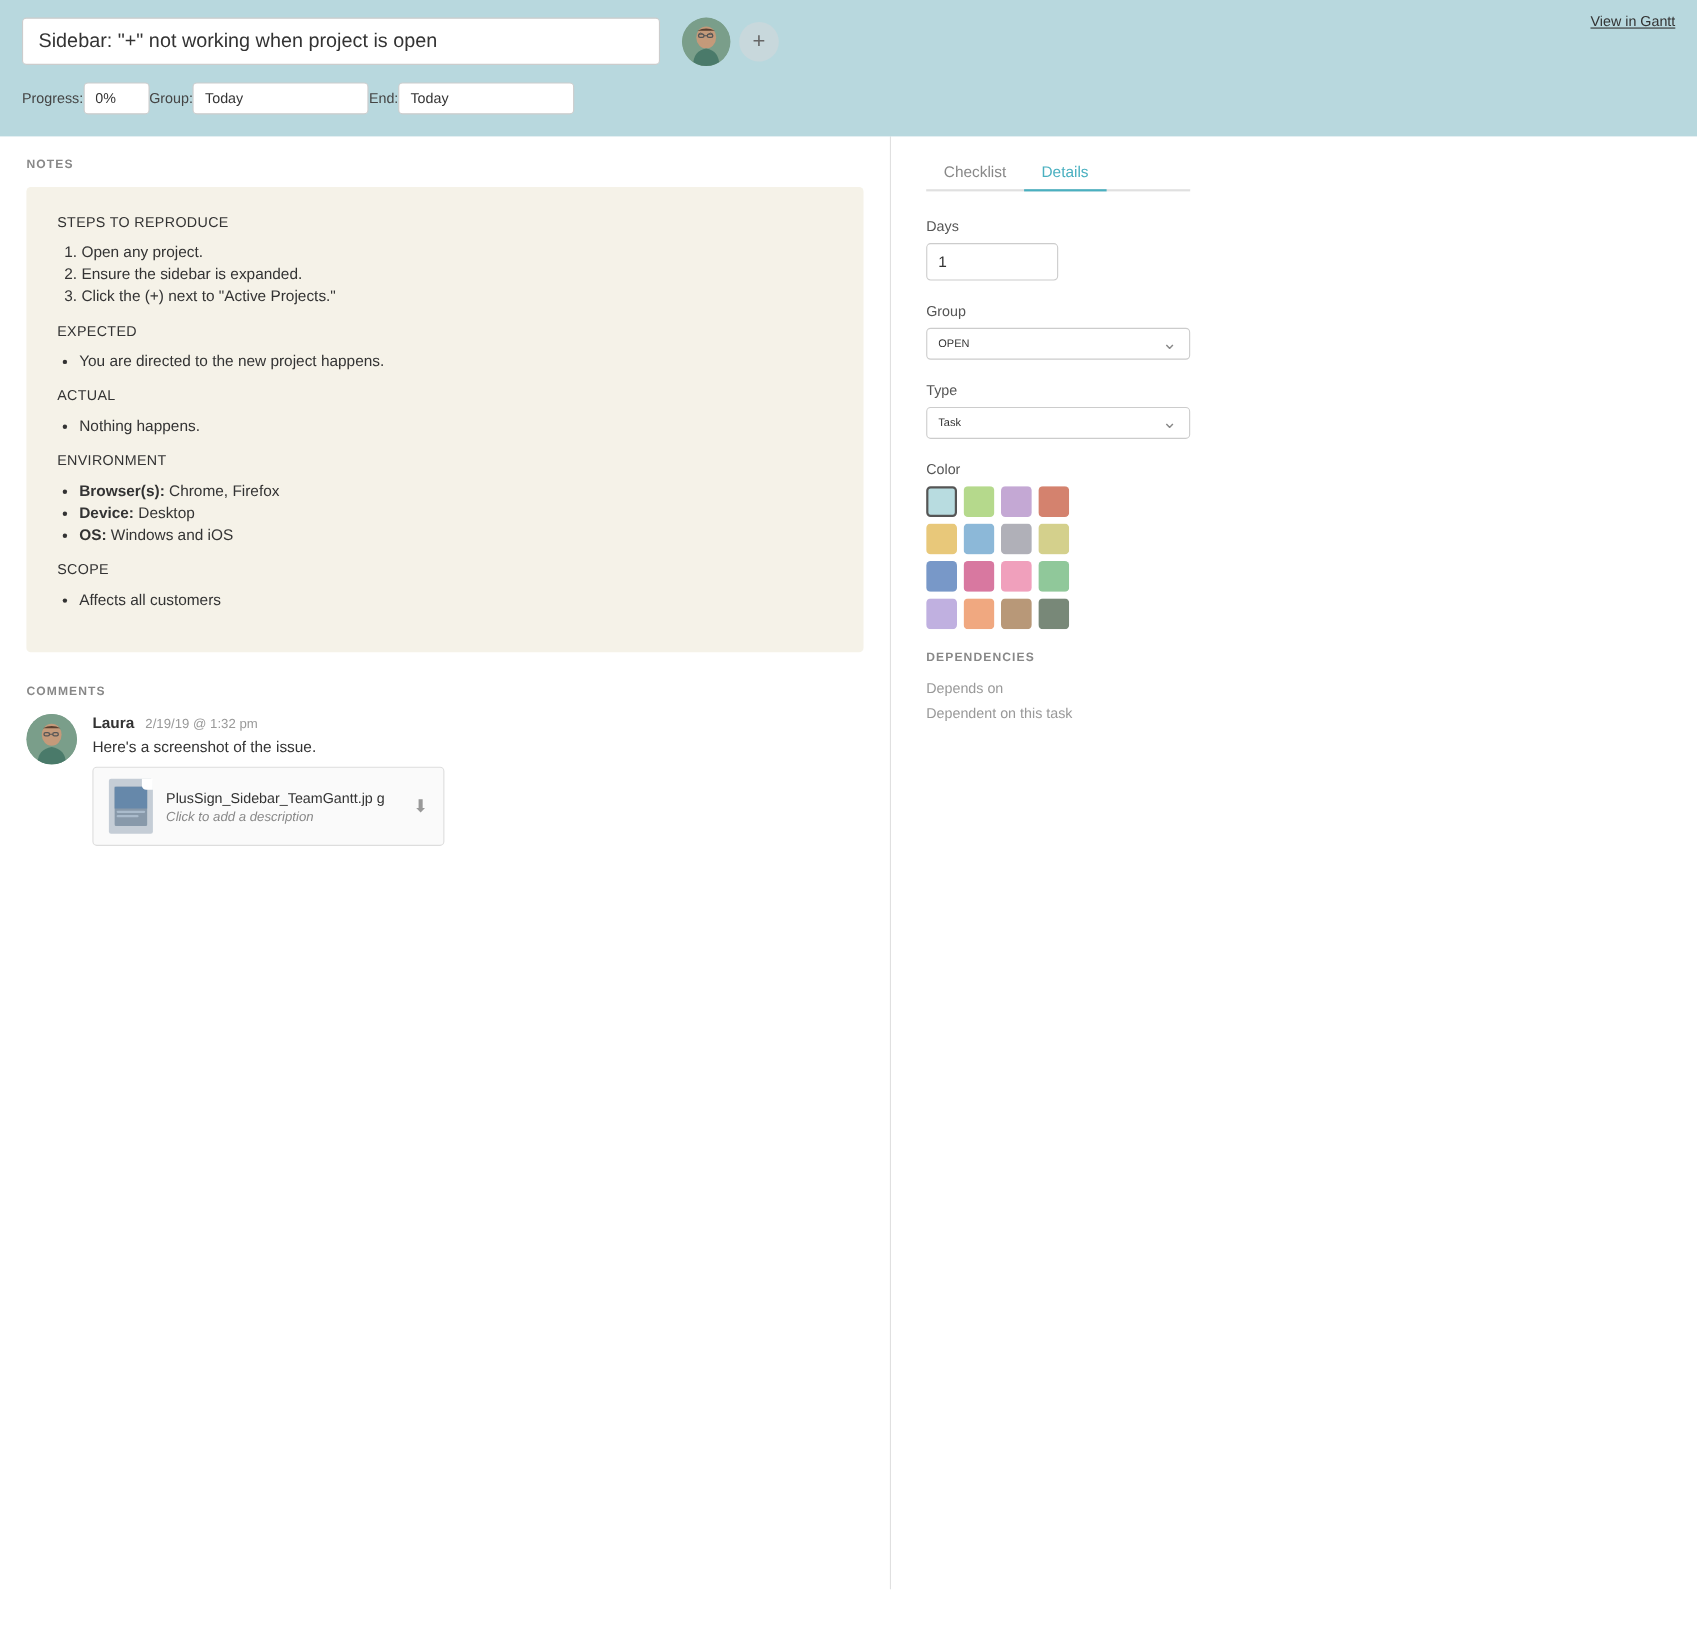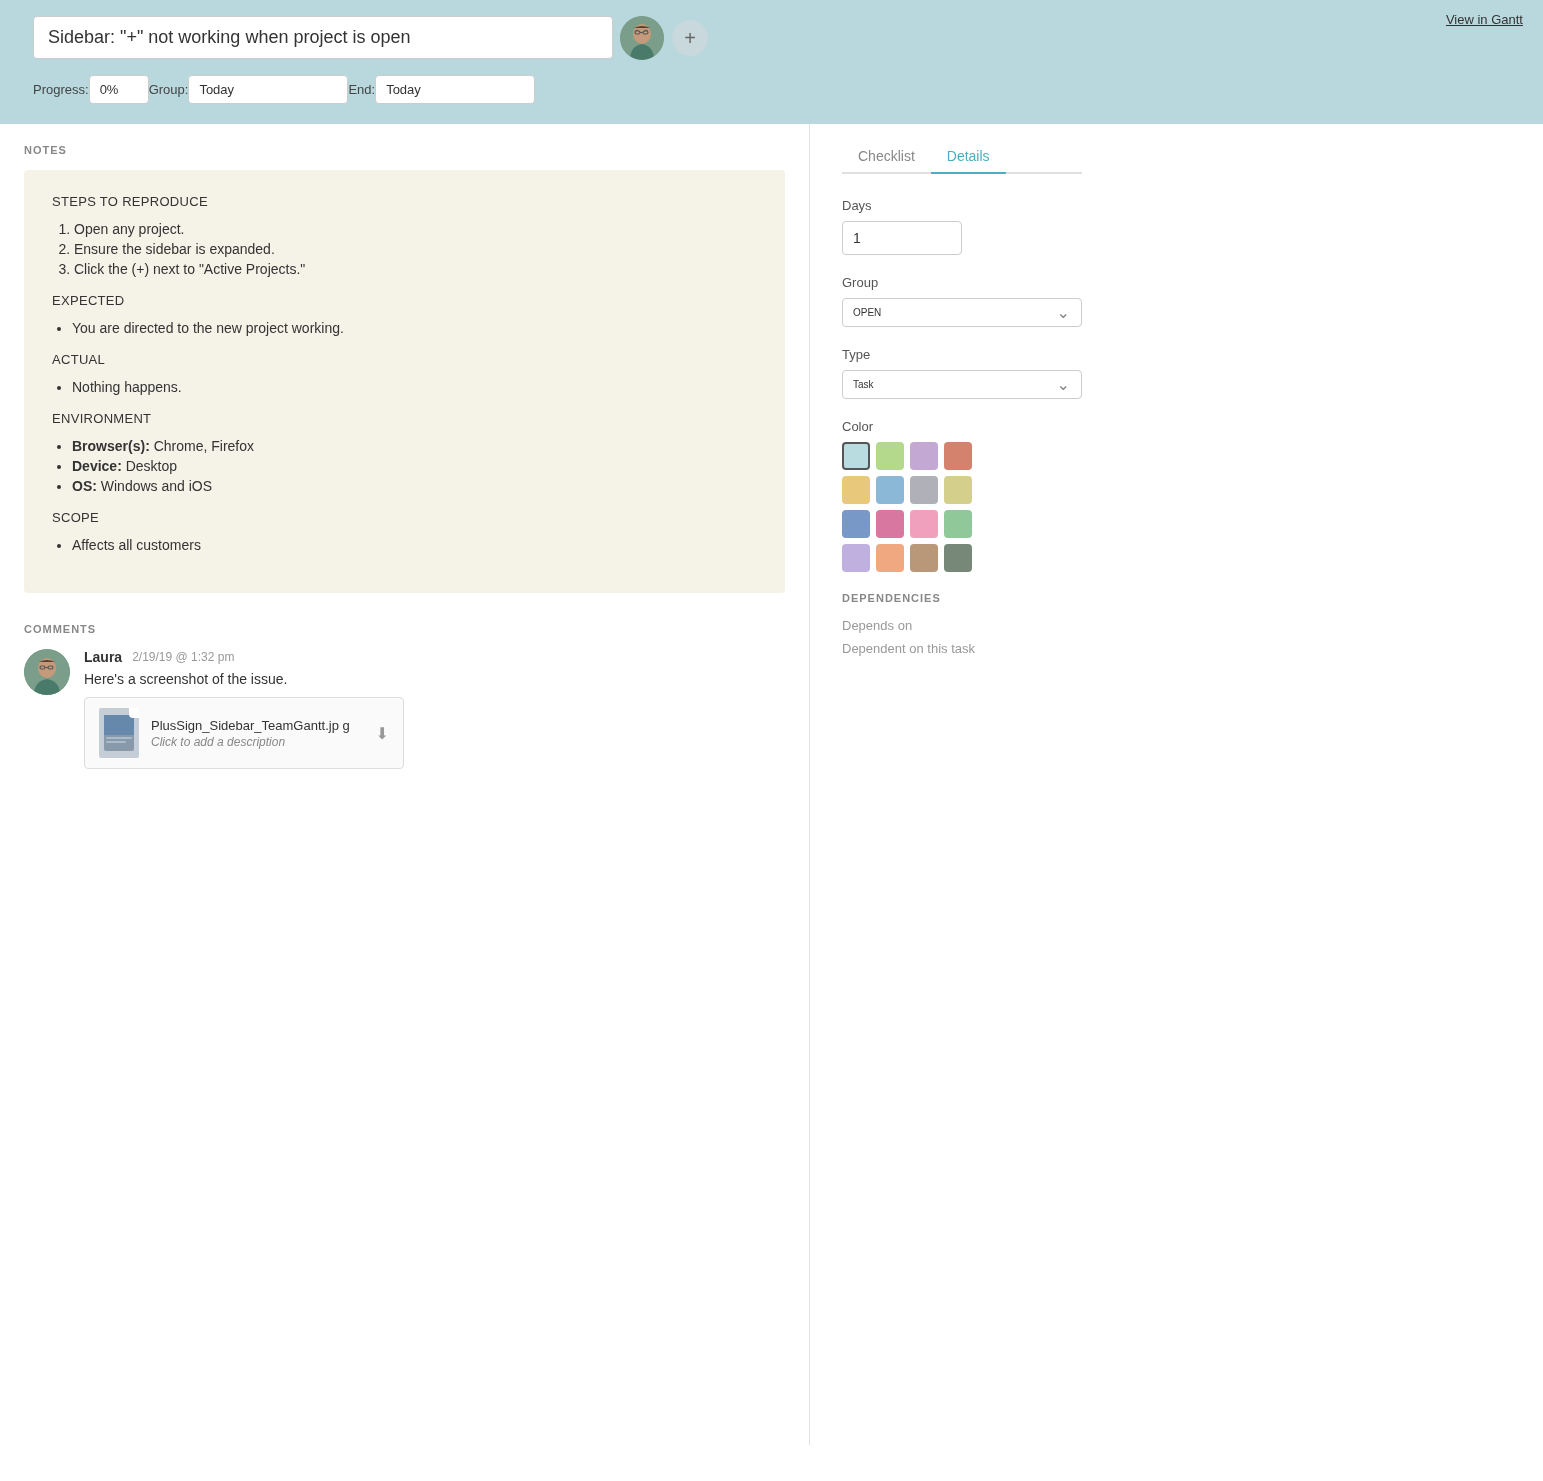--- a/index.html
+++ b/index.html
@@ -1,20 +1,20 @@
 <!DOCTYPE html>
 <html><head>
   <meta charset="utf-8">
   <style>
     * { box-sizing: border-box; margin: 0; padding: 0; }
     body { font-family: -apple-system, BlinkMacSystemFont, 'Segoe UI', sans-serif; font-size: 14px; color: #333; background: #fff; }
 
     .header-bar {
       background: #b8d8de;
-      padding: 16px 20px 20px 33px;
+      padding: 16px 20px 20px 20px;
       position: relative;
     }
 
     .view-in-gantt {
       position: absolute;
       top: 12px;
       right: 20px;
       color: #333;
       text-decoration: underline;
       font-size: 13px;
@@ -172,21 +172,21 @@
       border-radius: 50%;
       background: #7a9e8a;
       flex-shrink: 0;
       overflow: hidden;
     }
 
     .comment-body { flex: 1; }
 
     .comment-header {
       display: flex;
-      align-items: center;
+      align-items: flex-end;
       gap: 10px;
       margin-bottom: 6px;
     }
 
     .comment-author {
       font-weight: 700;
       font-size: 14px;
     }
 
     .comment-date {
@@ -411,21 +411,21 @@
     <div class="notes-box">
       <div class="notes-heading">STEPS TO REPRODUCE</div>
       <ol>
         <li>Open any project.</li>
         <li>Ensure the sidebar is expanded.</li>
         <li>Click the (+) next to "Active Projects."</li>
       </ol>
 
       <div class="notes-heading">EXPECTED</div>
       <ul>
-        <li>You are directed to the new project working.</li>
+        <li>You are directed to the new project happens.</li>
       </ul>
 
       <div class="notes-heading">ACTUAL</div>
       <ul>
         <li>Nothing happens.</li>
       </ul>
 
       <div class="notes-heading">ENVIRONMENT</div>
       <ul>
         <li>

